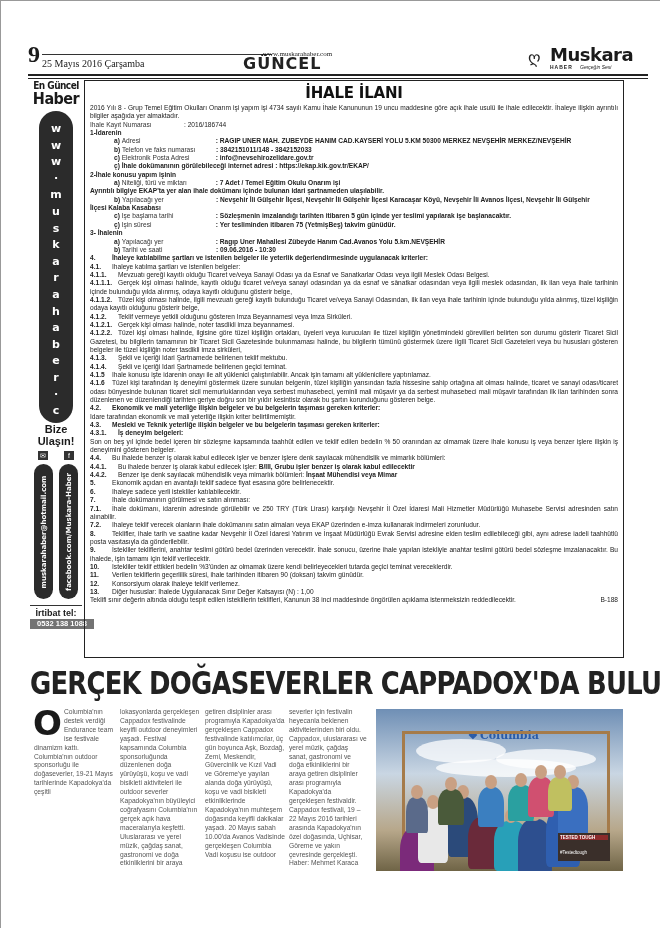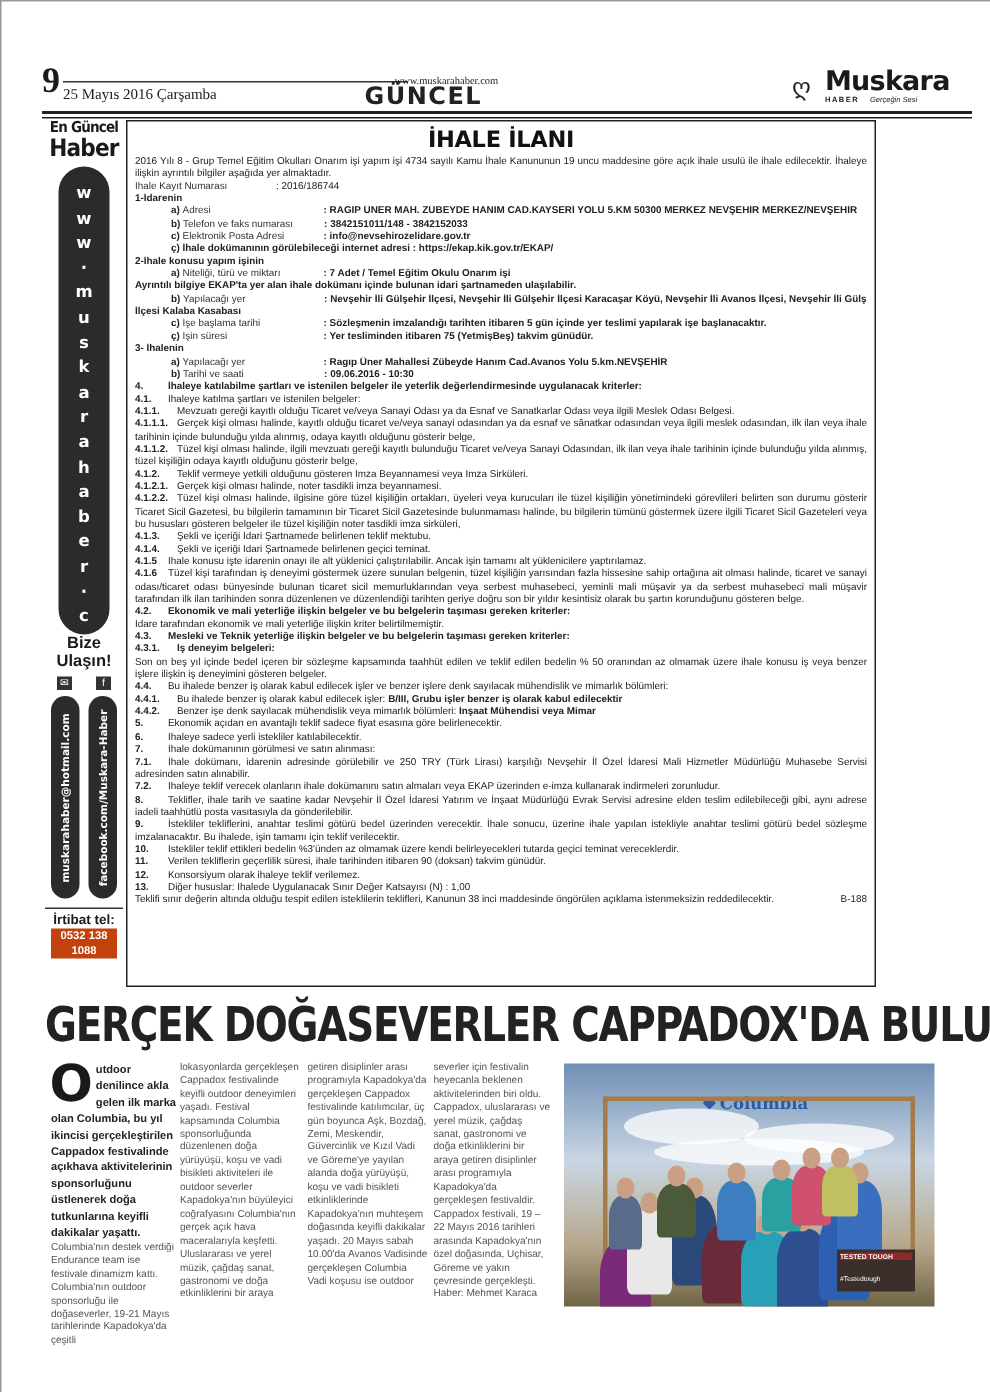--- a/index.html
+++ b/index.html
@@ -29,24 +29,24 @@
   .side-t2 { font-family: "DejaVu Sans", sans-serif; font-weight: bold; font-size: 16px; text-align: center; letter-spacing: -0.6px; line-height: 16px; transform: scaleX(0.9); }
   .url-pill { margin: 4px auto 0 auto; width: 34px; height: 312px; background: #2b2b2b; border-radius: 17px; display: flex; flex-direction: column; align-items: center; padding-top: 10px; }
   .url-pill span { color: #fff; font-family: "DejaVu Sans", sans-serif; font-weight: bold; font-size: 11px; line-height: 16.6px; height: 16.6px; }
   .bize { margin-top: 0; text-align: center; font-weight: bold; font-size: 11px; line-height: 12px; }
   .contact-icons { display: flex; justify-content: space-around; margin-top: 4px; }
   .contact-icons span { display: inline-block; width: 10px; height: 9px; background: #333; color: #fff; font-size: 7px; text-align: center; line-height: 9px; }
   .pills { display: flex; justify-content: space-between; margin: 4px 4px 0 4px; }
   .vpill { width: 19px; height: 135px; background: #2b2b2b; border-radius: 10px; position: relative; }
   .vpill span { position: absolute; left: 50%; top: 50%; transform: translate(-50%, -50%) rotate(-90deg); white-space: nowrap; color: #fff; font-family: "DejaVu Sans", sans-serif; font-weight: bold; font-size: 7px; }
   .irtibat { margin-top: 6px; border-top: 1px solid #333; padding-top: 2px; text-align: center; font-weight: bold; font-size: 9px; }
-  .phone { margin: 1px auto 0 auto; width: 44px; background: #c2410c; color: #fff; font-size: 7.5px; font-weight: bold; text-align: center; line-height: 10px; }
-
-  
-  .ad { position: absolute; left: 84px; top: 80px; width: 500px; height: 578px; border: 1.5px solid #222; padding: 3px 5px; }
+  .phone { margin: 1px auto 0 auto; width: 64px; background: #737373; color: #fff; font-size: 7.5px; font-weight: bold; text-align: center; line-height: 10px; }
+
+  
+  .ad { position: absolute; left: 84px; top: 80px; width: 540px; height: 578px; border: 1.5px solid #222; padding: 3px 5px; }
   .ad-title { text-align: center; font-family: "DejaVu Sans", sans-serif; font-weight: bold; font-size: 15px; line-height: 18px; color: #111; letter-spacing: -0.2px; }
   .ad-body { font-size: 6.6px; line-height: 8.35px; color: #222; margin-top: 2px; }
   .ad-body .r { white-space: nowrap; overflow: hidden; }
   .ad-body .w { white-space: normal; text-align: justify; }
   .ad-body b { font-weight: bold; }
   .ind { padding-left: 24px; }
   .lab { display: inline-block; width: 94px; color: #333; }
   .num { display: inline-block; width: 22px; font-weight: bold; }
   .num2 { display: inline-block; width: 28px; font-weight: bold; }
   .b188 { float: right; }
@@ -201,21 +201,20 @@
         <div class="r"><span class="num">13.</span><span>Diğer hususlar: İhalede Uygulanacak Sınır Değer Katsayısı (N) : 1,00</span></div>
         <div class="r"><span>Teklifi sınır değerin altında olduğu tespit edilen isteklilerin teklifleri, Kanunun 38 inci maddesinde öngörülen açıklama istenmeksizin reddedilecektir.</span><span class="b188">B-188</span></div>
       </div>
   </div>
 </div>
 
 <div class="headline">GERÇEK DOĞASEVERLER CAPPADOX'DA BULUŞTU</div>
 
 <div class="art c1">
   <span class="dropcap">O</span>
-  <span class="lead">utdoor denilince akla gelen ilk marka olan Columbia, bu yıl ikincisi gerçekleştirilen Cappadox festivalinde açıkhava aktivitelerinin sponsorluğunu üstlenerek doğa tutkunlarına keyifli dakikalar yaşattı.</span>
   <div>Columbia'nın destek verdiği Endurance team ise festivale dinamizm kattı. Columbia'nın outdoor sponsorluğu ile doğaseverler, 19-21 Mayıs tarihlerinde Kapadokya'da çeşitli</div>
 </div>
 <div class="art c2">lokasyonlarda gerçekleşen Cappadox festivalinde keyifli outdoor deneyimleri yaşadı. Festival kapsamında Columbia sponsorluğunda düzenlenen doğa yürüyüşü, koşu ve vadi bisikleti aktiviteleri ile outdoor severler Kapadokya'nın büyüleyici coğrafyasını Columbia'nın gerçek açık hava maceralarıyla keşfetti. Uluslararası ve yerel müzik, çağdaş sanat, gastronomi ve doğa etkinliklerini bir araya</div>
 <div class="art c3">getiren disiplinler arası programıyla Kapadokya'da gerçekleşen Cappadox festivalinde katılımcılar, üç gün boyunca Aşk, Bozdağ, Zemi, Meskendir, Güvercinlik ve Kızıl Vadi ve Göreme'ye yayılan alanda doğa yürüyüşü, koşu ve vadi bisikleti etkinliklerinde Kapadokya'nın muhteşem doğasında keyifli dakikalar yaşadı. 20 Mayıs sabah 10.00'da Avanos Vadisinde gerçekleşen Columbia Vadi koşusu ise outdoor</div>
 <div class="art c4">severler için festivalin heyecanla beklenen aktivitelerinden biri oldu. Cappadox, uluslararası ve yerel müzik, çağdaş sanat, gastronomi ve doğa etkinliklerini bir araya getiren disiplinler arası programıyla Kapadokya'da gerçekleşen festivaldir. Cappadox festivali, 19 – 22 Mayıs 2016 tarihleri arasında Kapadokya'nın özel doğasında, Uçhisar, Göreme ve yakın çevresinde gerçekleşti. Haber: Mehmet Karaca</div>
 
 <div class="photo">
   <div class="cloud" style="left:40px;top:30px;width:90px;height:24px;"></div>
   <div class="cloud" style="left:120px;top:40px;width:100px;height:20px;"></div>
   <div class="cloud" style="left:60px;top:50px;width:140px;height:18px;"></div>

